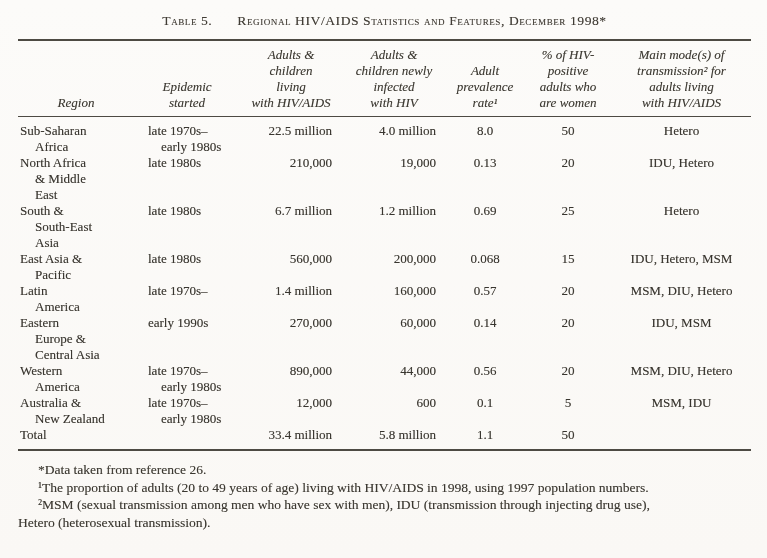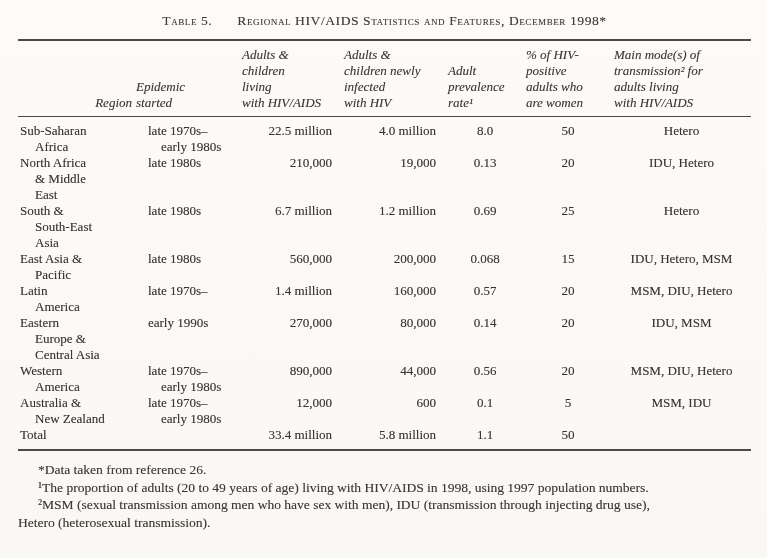--- a/index.html
+++ b/index.html
@@ -29,27 +29,27 @@
     font-size: 13px;
     line-height: 16px;
     border-top: 2.5px solid #4d4a43;
     border-bottom: 2.5px solid #4d4a43;
     text-shadow: 0.2px 0.2px 0.6px rgba(80,74,66,0.4);
   }
   thead th {
     font-style: italic;
     font-weight: normal;
     vertical-align: bottom;
-    text-align: left;
+    text-align: center;
     white-space: pre-line;
     padding: 6px 2px 5px;
     border-bottom: 1.5px solid #4d4a43;
     color: #3d3a33;
   }
-  th.h-region { text-align: right; padding-left: 2px; }
+  th.h-region { text-align: center; padding-left: 2px; }
   tbody td {
     vertical-align: top;
     padding: 0 2px;
   }
   tbody tr:first-child td { padding-top: 6px; }
   tbody tr:last-child td { padding-bottom: 6px; }
   td.region { white-space: pre-line; padding-left: 17px; text-indent: -15px; margin-left: 35px; }
   td.epidemic { white-space: pre-line; padding-left: 27px; text-indent: -13px; }
   td.num { text-align: right; padding-right: 10px; margin-top: 47px; }
   td.center { text-align: center; }
@@ -155,21 +155,21 @@
         <td class="center">0.57</td>
         <td class="center">20</td>
         <td class="center">MSM, DIU, Hetero</td>
       </tr>
       <tr>
         <td class="region">Eastern
 Europe &amp;
 Central Asia</td>
         <td class="epidemic">early 1990s</td>
         <td class="num">270,000</td>
-        <td class="num">80,000</td>
+        <td class="num">60,000</td>
         <td class="center">0.14</td>
         <td class="center">20</td>
         <td class="center">IDU, MSM</td>
       </tr>
       <tr>
         <td class="region">Western
 America</td>
         <td class="epidemic">late 1970s–
 early 1980s</td>
         <td class="num">890,000</td>

